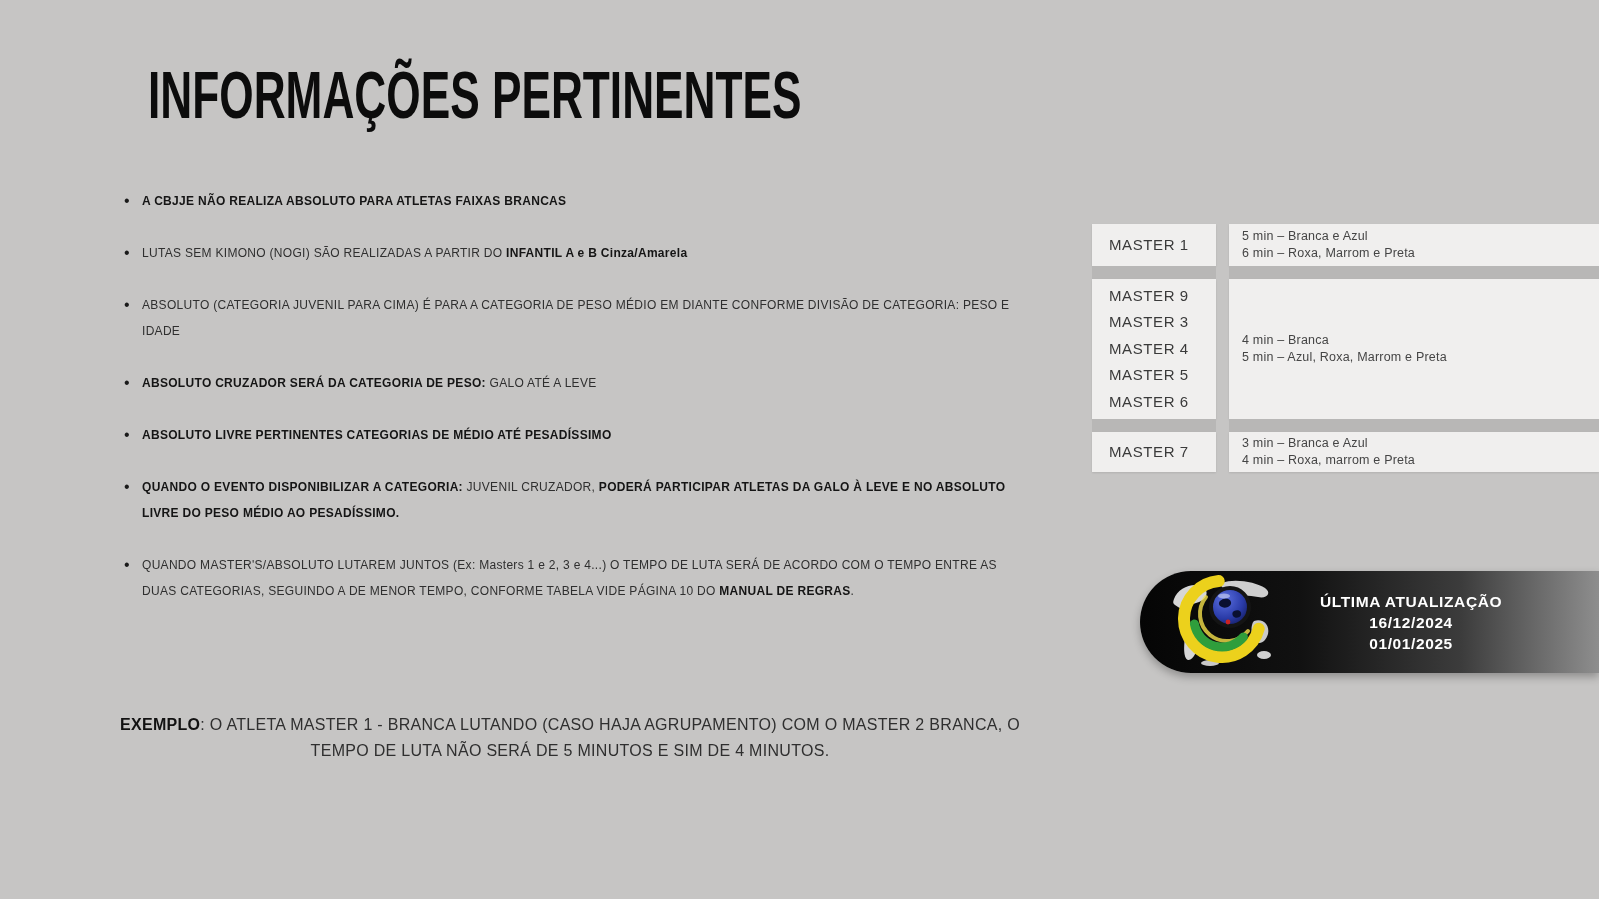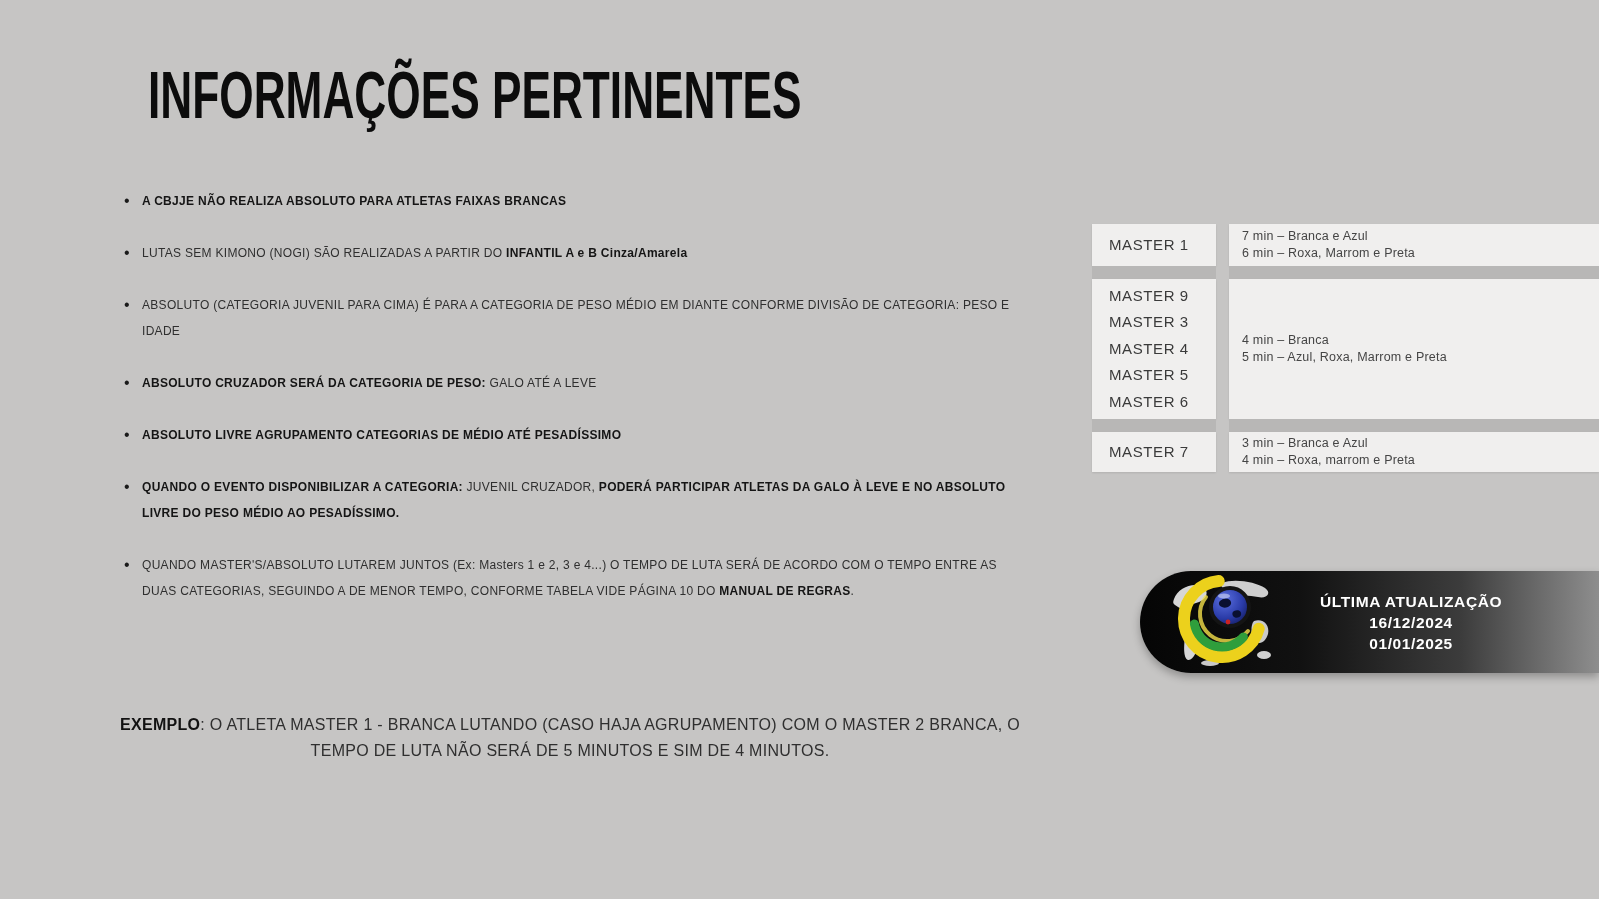--- a/index.html
+++ b/index.html
@@ -93,21 +93,21 @@
 
 <div class="stage">
 
   <h1 class="title">INFORMAÇÕES PERTINENTES</h1>
 
   <ul class="bullets" id="bullets">
       <li><span class="seg-b">A CBJJE NÃO REALIZA ABSOLUTO PARA ATLETAS FAIXAS BRANCAS</span></li>
       <li><span>LUTAS SEM KIMONO (NOGI) SÃO REALIZADAS A PARTIR DO </span><span class="seg-b">INFANTIL A e B Cinza/Amarela</span></li>
       <li><span>ABSOLUTO (CATEGORIA JUVENIL PARA CIMA) É PARA A CATEGORIA DE PESO MÉDIO EM DIANTE CONFORME DIVISÃO DE CATEGORIA: PESO E IDADE</span></li>
       <li><span class="seg-b">ABSOLUTO CRUZADOR SERÁ DA CATEGORIA DE PESO: </span><span>GALO ATÉ A LEVE</span></li>
-      <li><span class="seg-b">ABSOLUTO LIVRE AGRUPAMENTO CATEGORIAS DE MÉDIO ATÉ PESADÍSSIMO</span></li>
+      <li><span class="seg-b">ABSOLUTO LIVRE PERTINENTES CATEGORIAS DE MÉDIO ATÉ PESADÍSSIMO</span></li>
       <li><span class="seg-b">QUANDO O EVENTO DISPONIBILIZAR A CATEGORIA: </span><span>JUVENIL CRUZADOR, </span><span class="seg-b">PODERÁ PARTICIPAR ATLETAS DA GALO À LEVE E NO ABSOLUTO LIVRE DO PESO MÉDIO AO PESADÍSSIMO.</span></li>
       <li><span>QUANDO MASTER'S/ABSOLUTO LUTAREM JUNTOS (Ex: Masters 1 e 2, 3 e 4...) O TEMPO DE LUTA SERÁ DE ACORDO COM O TEMPO ENTRE AS DUAS CATEGORIAS, SEGUINDO A DE MENOR TEMPO, CONFORME TABELA VIDE PÁGINA 10 DO </span><span class="seg-b">MANUAL DE REGRAS</span><span>.</span></li>
     </ul>
 
   <p class="example">
     <span class="ex-label">EXEMPLO</span><span>: O ATLETA MASTER 1 - BRANCA LUTANDO (CASO HAJA AGRUPAMENTO) COM O MASTER 2 BRANCA, O TEMPO DE LUTA NÃO SERÁ DE 5 MINUTOS E SIM DE 4 MINUTOS.</span>
   </p>
 
   <div class="mtable" id="mtable">
       <div class="tcol c1">
@@ -122,21 +122,21 @@
           <div>MASTER 5</div>
           <div>MASTER 6</div>
         </div>
         <div class="tspacer"></div>
         <div class="tcell" style="height: 40px;">
           <div>MASTER 7</div>
         </div>
       </div>
       <div class="tcol c3">
         <div class="tcell" style="height: 42px;">
-          <div>7 min – Branca e Azul</div>
+          <div>5 min – Branca e Azul</div>
           <div>6 min – Roxa, Marrom e Preta</div>
         </div>
         <div class="tspacer"></div>
         <div class="tcell" style="height: 140px;">
           <div>4 min – Branca</div>
           <div>5 min – Azul, Roxa, Marrom e Preta</div>
         </div>
         <div class="tspacer"></div>
         <div class="tcell" style="height: 40px;">
           <div>3 min – Branca e Azul</div>

